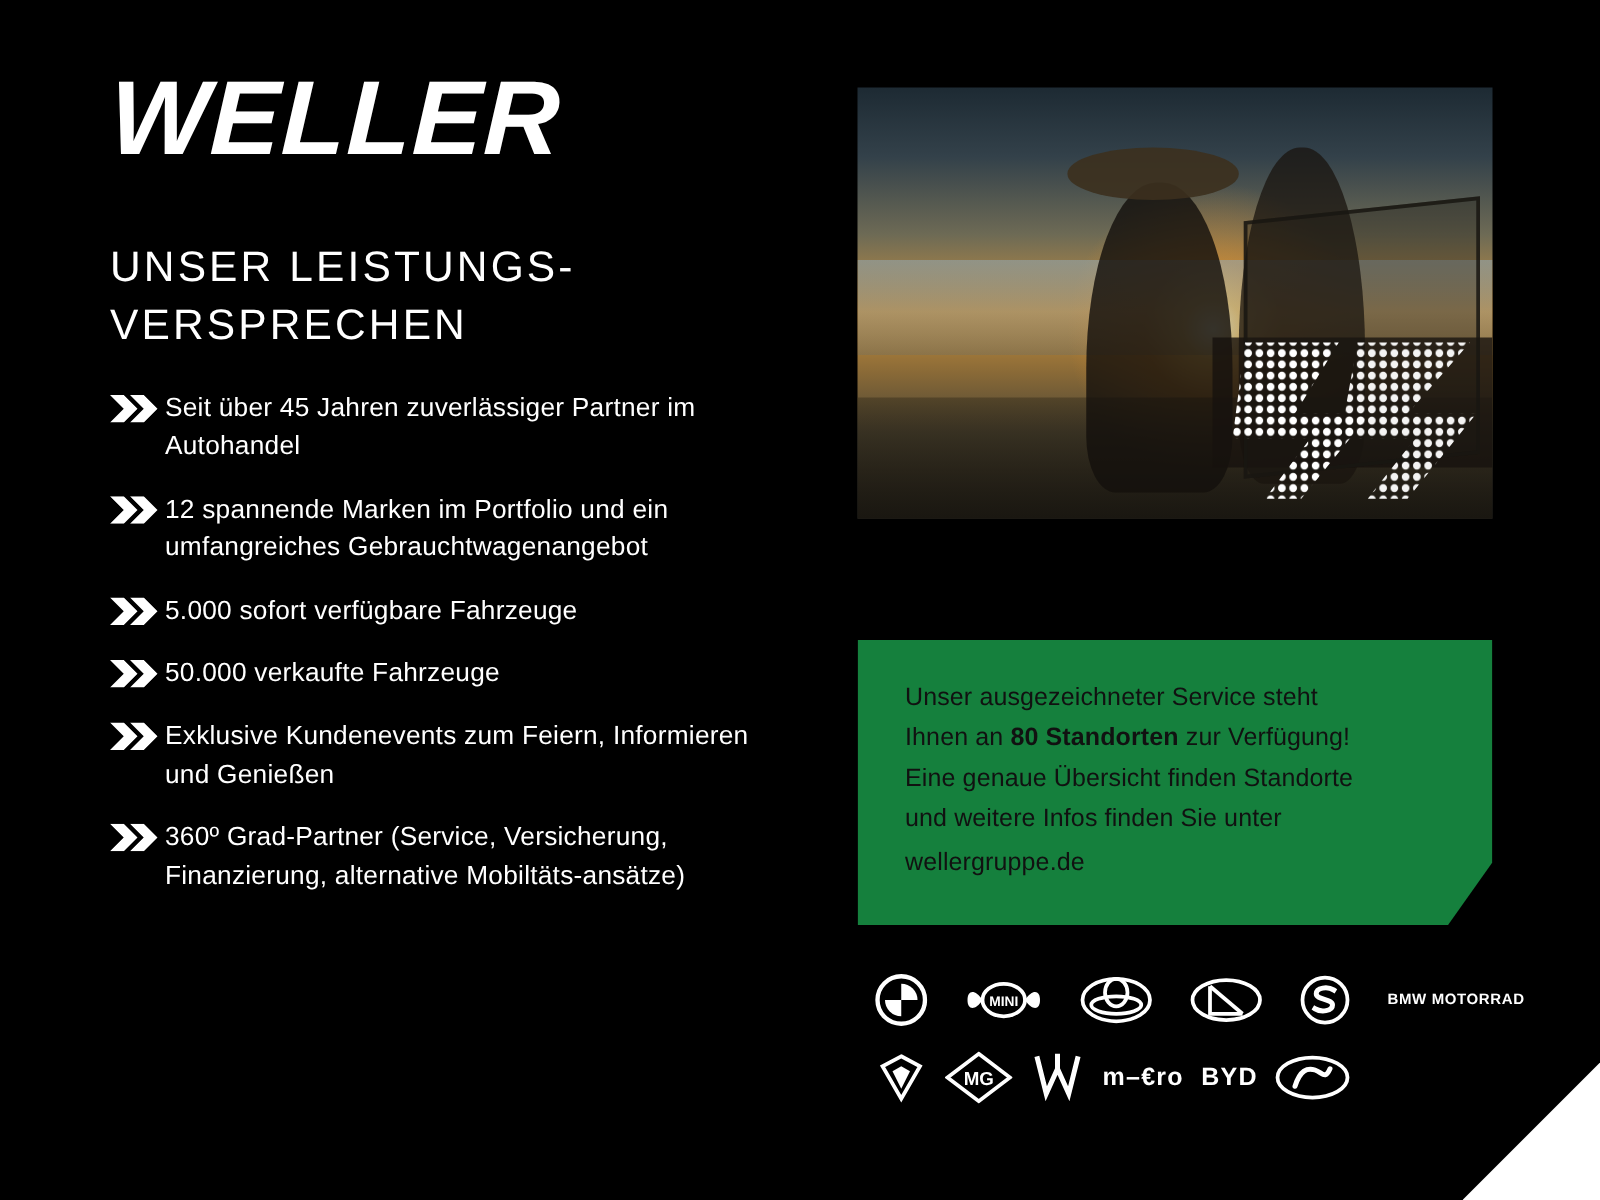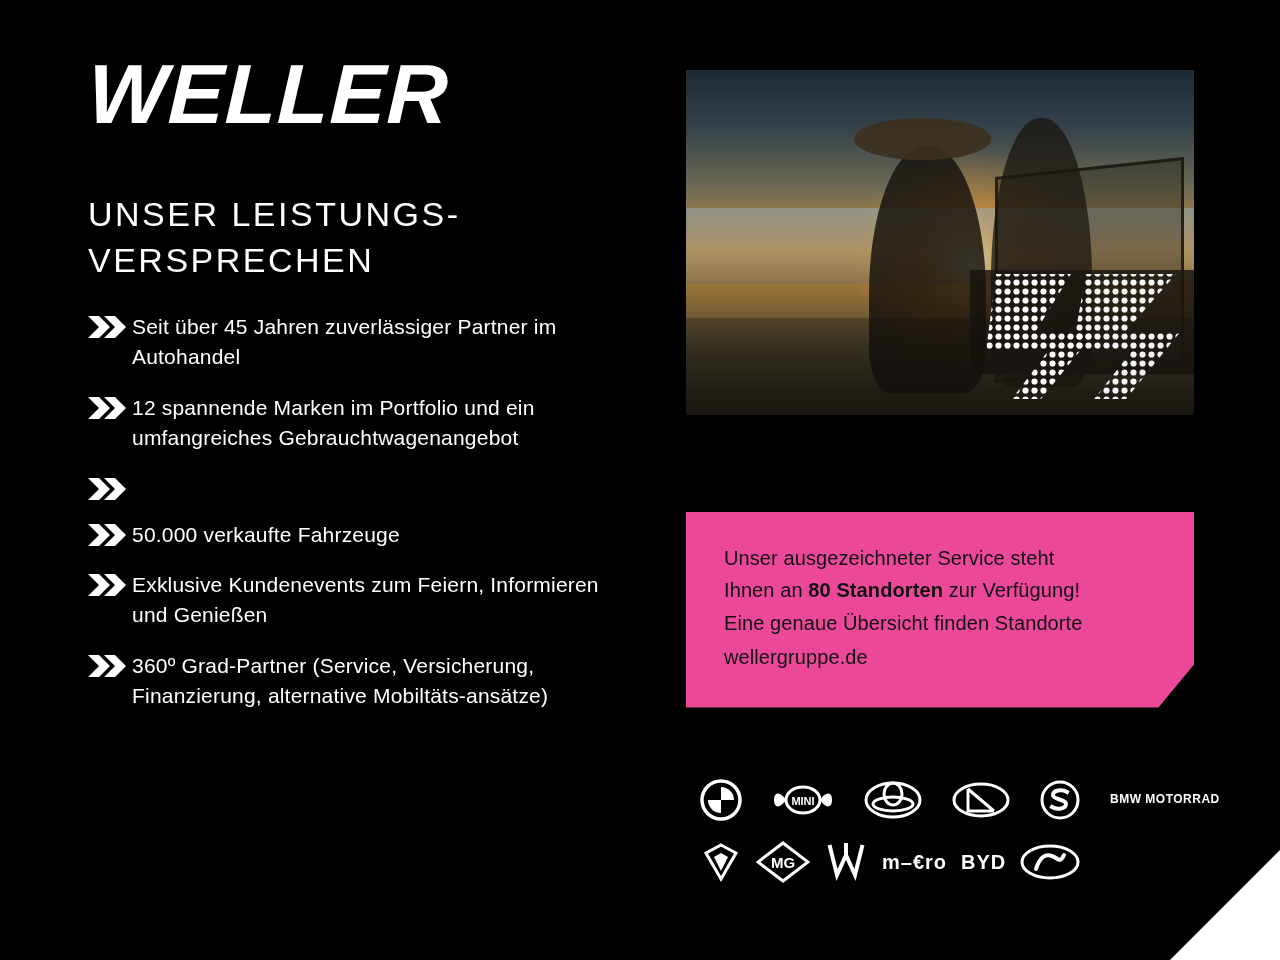--- a/index.html
+++ b/index.html
@@ -144,21 +144,21 @@
     bottom: 6px;
     width: 210px;
     height: 140px;
   }
 
   
   .callout {
     position: relative;
     margin-top: 97px;
     width: 508px;
-    background: #ec4899;
+    background: #15803d;
     color: #111111;
     padding: 30px 34px 34px 38px;
     box-sizing: border-box;
     clip-path: polygon(0 0, 100% 0, 100% 78%, 93% 100%, 0 100%);
   }
   .callout p {
     margin: 0;
     font-size: 20px;
     line-height: 1.62;
     letter-spacing: .1px;
@@ -241,20 +241,21 @@
       <span class="claim-text">12 spannende Marken im Portfolio und ein umfangreiches Gebrauchtwagenangebot</span>
     </li>
 
     <li class="claim">
       <span class="chev">
         <svg width="40" height="22" viewBox="0 0 40 22" aria-hidden="true">
           <polygon points="0,0 11,0 22,11 11,22 0,22 11,11" fill="#ffffff"></polygon>
           <polygon points="16,0 27,0 38,11 27,22 16,22 27,11" fill="#ffffff"></polygon>
         </svg>
       </span>
+      <span class="claim-text">5.000 sofort verfügbare Fahrzeuge</span>
     </li>
 
     <li class="claim">
       <span class="chev">
         <svg width="40" height="22" viewBox="0 0 40 22" aria-hidden="true">
           <polygon points="0,0 11,0 22,11 11,22 0,22 11,11" fill="#ffffff"></polygon>
           <polygon points="16,0 27,0 38,11 27,22 16,22 27,11" fill="#ffffff"></polygon>
         </svg>
       </span>
       <span class="claim-text">50.000 verkaufte Fahrzeuge</span>
@@ -302,20 +303,21 @@
       </defs>
       <polygon points="20,5 95,5 60,62 120,62 65,130 36,130 72,82 10,82" fill="url(#dots)"></polygon>
       <polygon points="110,5 200,5 150,62 205,62 150,130 118,130 156,82 96,82" fill="url(#dots)" opacity="0.95"></polygon>
     </svg>
   </div>
 
   <div class="callout">
     <p>Unser ausgezeichneter Service steht</p>
     <p><span>Ihnen an </span><b>80 Standorten</b><span> zur Verfügung!</span></p>
     <p>Eine genaue Übersicht finden Standorte</p>
+    <p>und weitere Infos finden Sie unter</p>
     <p class="site">wellergruppe.de</p>
   </div>
 </div>
 
 <div class="brands">
 
   <div class="brand-row row1">
 
     <span class="brand">
       <svg width="42" height="42" viewBox="0 0 42 42" aria-hidden="true">

